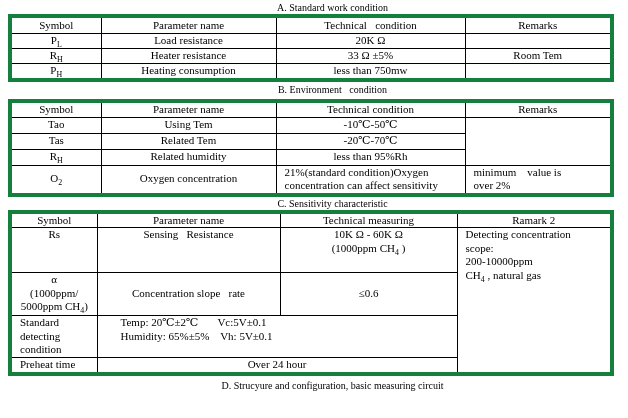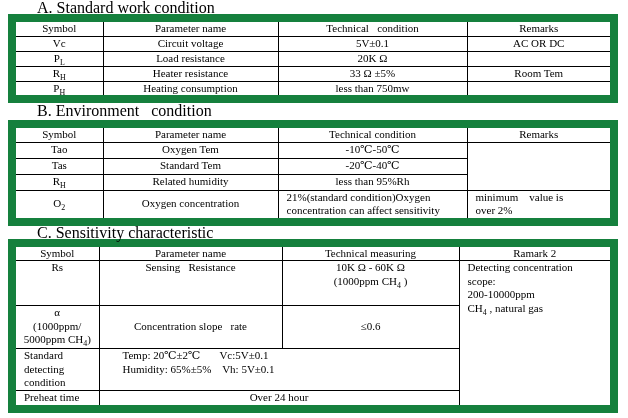--- a/index.html
+++ b/index.html
@@ -11,36 +11,37 @@
     width: 628px;
     height: 418px;
     overflow: hidden;
     font-family: "Liberation Serif", "DejaVu Serif", serif;
     color: #000000;
   }
   .doc {
     padding-top: 1px;
   }
   .sec-title {
-    font-size: 16px;
+    font-size: 10px;
     line-height: 14px;
     padding-left: 37px;
     white-space: pre-wrap;
+    text-align: center;
   }
   .sec-title.ta { height: 13px; }
   .sec-title.tb { height: 16px; padding-top: 1px; border-radius: 7px; }
   .sec-title.tc { height: 13px; border-radius: 6px; }
   .sec-title.td-title { padding-top: 3px; }
 
   table.spec {
     border-collapse: collapse;
     table-layout: fixed;
     margin-left: 8px;
     width: 602px;
-    border: 8px solid #15803d;
+    border: 4px solid #15803d;
   }
   table.spec td {
     border: 1px solid #000;
     font-size: 11px;
     line-height: 13.5px;
     padding: 0 3px;
     text-align: center;
     vertical-align: middle;
     white-space: pre-wrap;
     overflow: hidden;
@@ -68,26 +69,20 @@
         <col style="width:147px">
     </colgroup>
     <tbody>
         <tr style="height:17px">
       <td>Symbol</td>
       <td>Parameter name</td>
       <td>Technical   condition</td>
       <td>Remarks</td>
     </tr>
     <tr style="height:15px">
-      <td>Vc</td>
-      <td>Circuit voltage</td>
-      <td>5V±0.1</td>
-      <td>AC OR DC</td>
-    </tr>
-    <tr style="height:15px">
       <td>P<sub>L</sub></td>
       <td>Load resistance</td>
       <td>20K Ω</td>
       <td></td>
     </tr>
     <tr style="height:15px">
       <td>R<sub>H</sub></td>
       <td>Heater resistance</td>
       <td>33 Ω ±5%</td>
       <td>Room Tem</td>
@@ -112,28 +107,28 @@
     </colgroup>
     <tbody>
         <tr style="height:16px">
       <td>Symbol</td>
       <td>Parameter name</td>
       <td>Technical condition</td>
       <td>Remarks</td>
     </tr>
     <tr style="height:16px">
       <td>Tao</td>
-      <td>Oxygen Tem</td>
+      <td>Using Tem</td>
       <td>-10℃-50℃</td>
       <td rowspan="3"></td>
     </tr>
     <tr style="height:16px">
       <td>Tas</td>
-      <td>Standard Tem</td>
-      <td>-20℃-40℃</td>
+      <td>Related Tem</td>
+      <td>-20℃-70℃</td>
     </tr>
     <tr style="height:16px">
       <td>R<sub>H</sub></td>
       <td>Related humidity</td>
       <td>less than 95%Rh</td>
     </tr>
     <tr style="height:29px">
       <td>O<sub>2</sub></td>
       <td>Oxygen concentration</td>
       <td class="left">21%(standard condition)Oxygen
@@ -184,14 +179,15 @@
       <td colspan="2" class="left top padL">Temp: 20℃±2℃       Vc:5V±0.1
 Humidity: 65%±5%    Vh: 5V±0.1</td>
     </tr>
     <tr style="height:15px">
       <td class="left">Preheat time</td>
       <td colspan="2">Over 24 hour</td>
     </tr>
   </tbody>
     </table>
 
+  <div class="sec-title td-title">D. Strucyure and configuration, basic measuring circuit</div>
 
 </div>
 
 </body></html>

